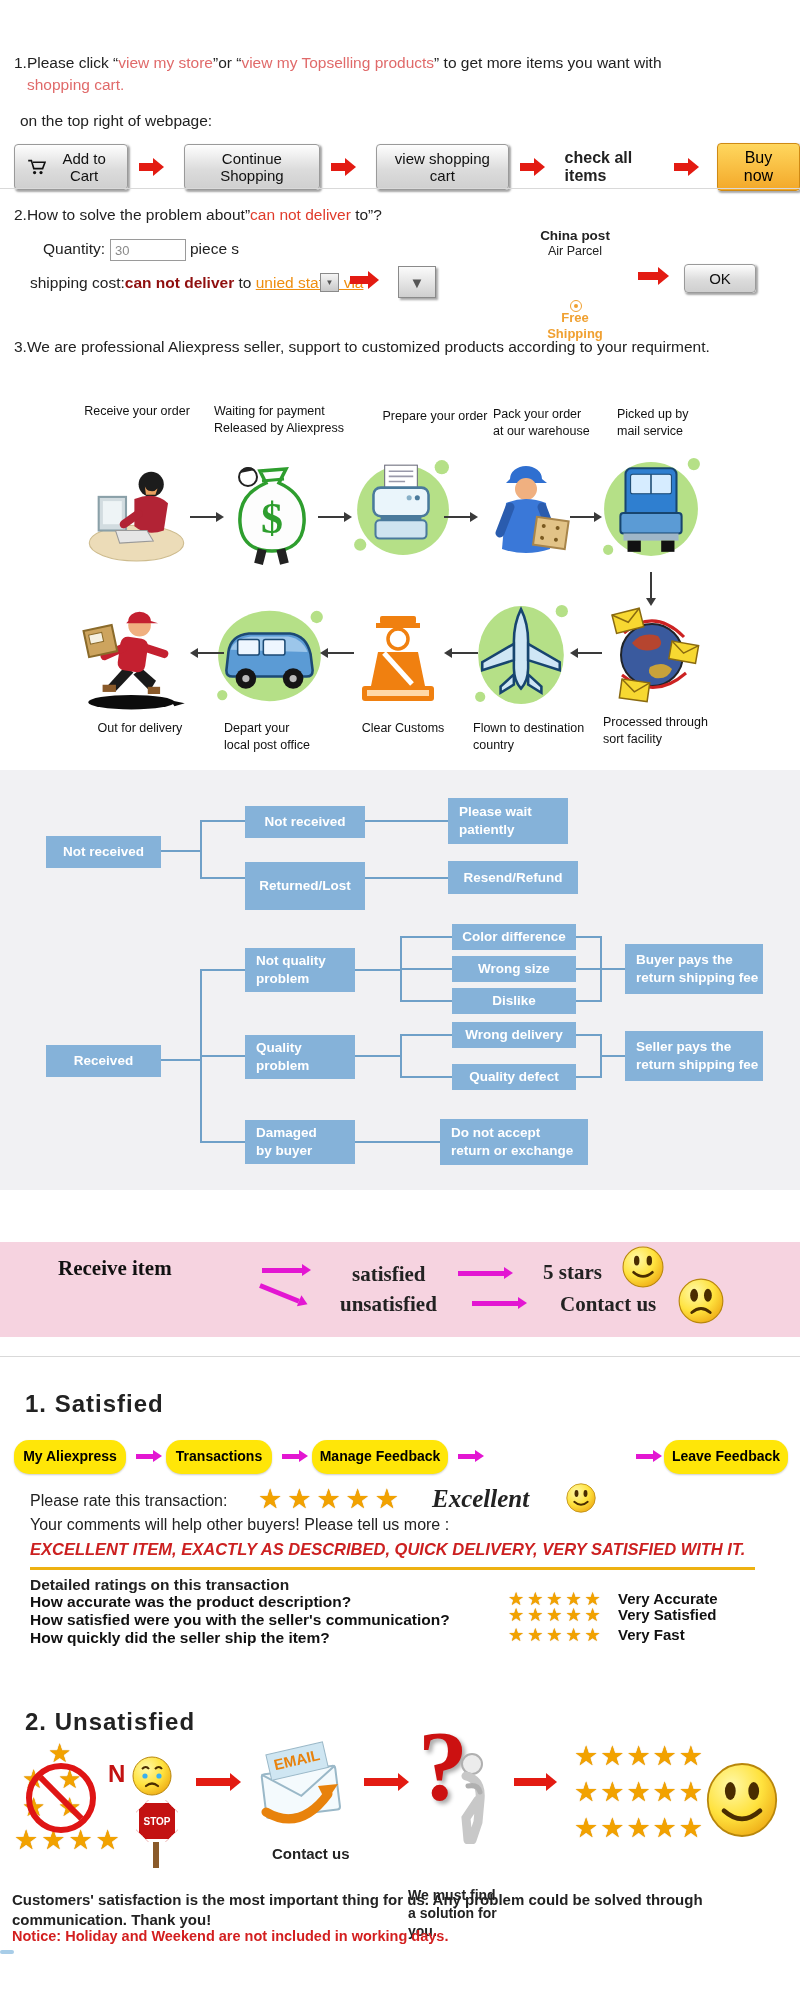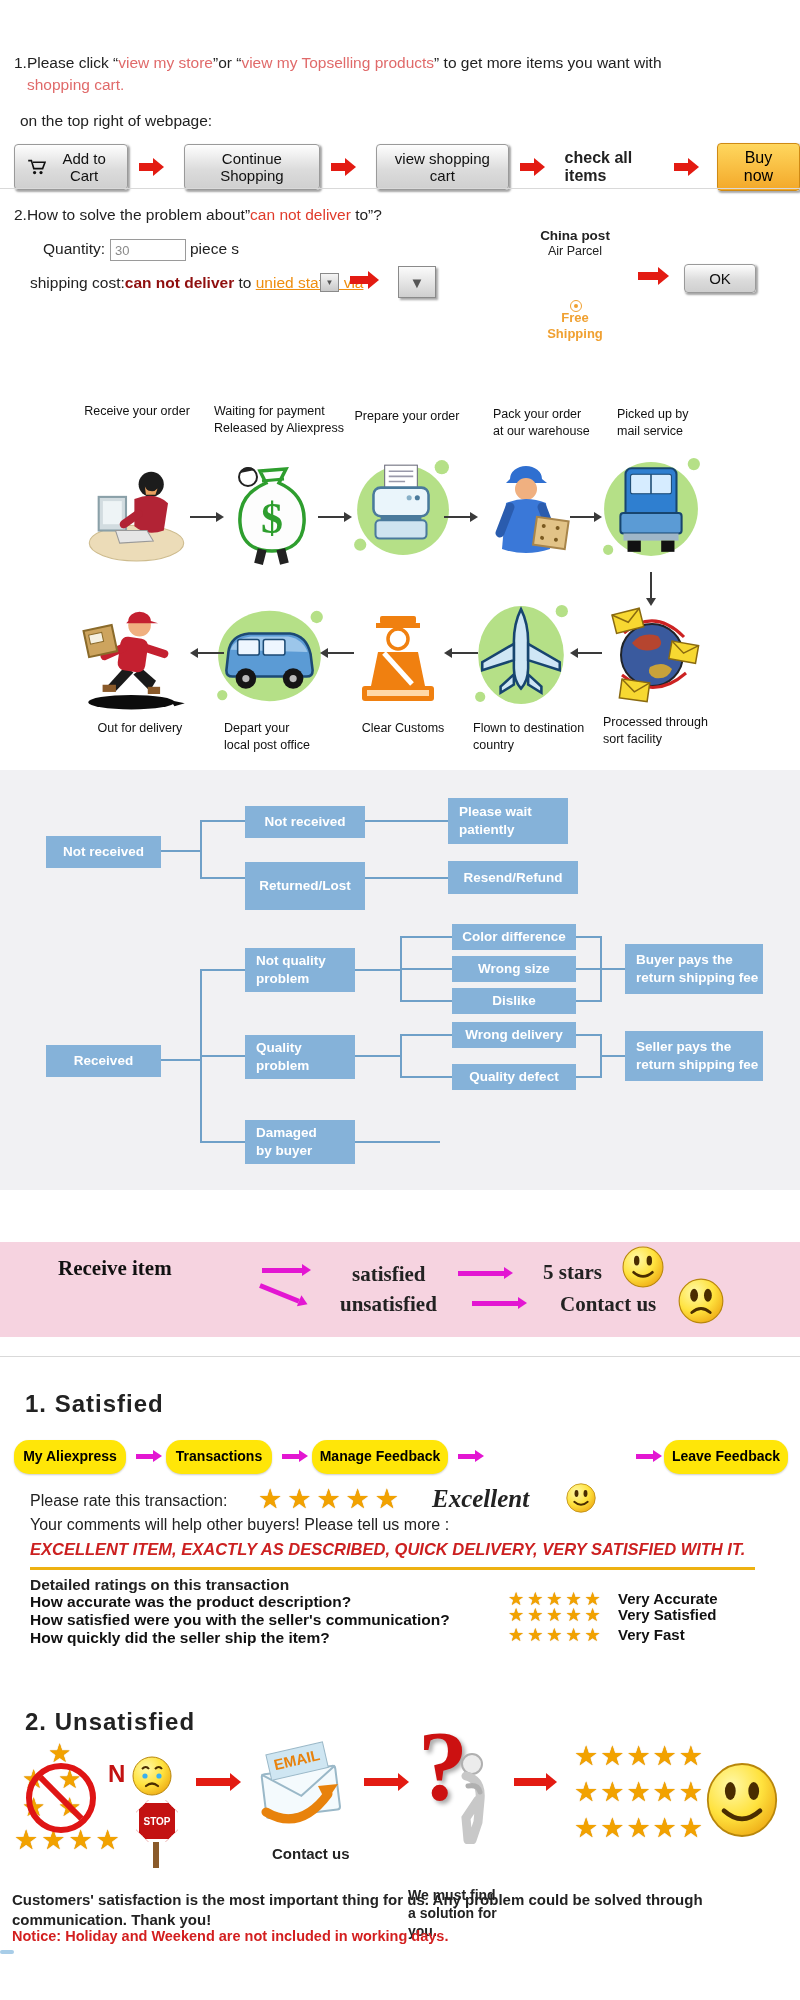--- a/index.html
+++ b/index.html
@@ -143,25 +143,26 @@
   <div class="abs pre" style="left:510px;top:266px;width:130px;text-align:center;font-size:13px;font-weight:bold;color:#f0a030;line-height:1.25">Free
 Shipping</div>
   <div class="abs" style="left:570px;top:300px;width:10px;height:10px;border:1.5px solid #f0a030;border-radius:50%;display:flex;align-items:center;justify-content:center">
     <span style="width:4px;height:4px;background:#f0a030;border-radius:50%"></span>
   </div>
   <div class="arrR" style="left:638px;top:272px;width:20px"></div>
   <button class="gbtn abs" style="left:684px;top:264px;width:72px;justify-content:center">
       <span>OK</span>
     </button>
 
+  <div class="abs" style="left:14px;top:338px;font-size:15.5px;width:775px">3.We are professional Aliexpress seller, support to customized products according to your requirment.</div>
 
   <div class="step-label" style="left:62px;top:403px;width:150px">Receive your order</div>
   <div class="step-label" style="left:200px;top:403px;width:165px;text-align:left;padding-left:14px;box-sizing:border-box">Waiting for payment
 Released by Aliexpress</div>
-  <div class="step-label" style="left:332px;top:408px;width:150px">Prepare your order</div>
+  <div class="step-label" style="left:360px;top:408px;width:150px">Prepare your order</div>
   <div class="step-label" style="left:465px;top:406px;width:150px;text-align:left;padding-left:28px;box-sizing:border-box">Pack your order
 at our warehouse</div>
   <div class="step-label" style="left:589px;top:406px;width:150px;text-align:left;padding-left:28px;box-sizing:border-box">Picked up by
 mail service</div>
 
   <div class="abs" style="left:84px;top:452px">
     <svg width="105" height="115" viewBox="0 0 100 108">
       <ellipse cx="50" cy="86" rx="45" ry="17" fill="#ecdcb8" stroke="#cdbb8d"></ellipse>
       <rect x="14" y="42" width="26" height="32" fill="#d2dce0" stroke="#8aa0a8" stroke-width="2"></rect>
       <rect x="18" y="46" width="18" height="22" fill="#eef4f6"></rect>
@@ -375,20 +376,22 @@
 by buyer</div>
   <div class="bluebox" style="left:452px;top:924px;width:124px;height:26px">Color difference</div>
   <div class="bluebox" style="left:452px;top:956px;width:124px;height:26px">Wrong size</div>
   <div class="bluebox" style="left:452px;top:988px;width:124px;height:26px">Dislike</div>
   <div class="bluebox" style="left:452px;top:1022px;width:124px;height:26px">Wrong delivery</div>
   <div class="bluebox" style="left:452px;top:1064px;width:124px;height:26px">Quality defect</div>
   <div class="bluebox lft" style="left:625px;top:944px;width:138px;height:50px">Buyer pays the
 return shipping fee</div>
   <div class="bluebox lft" style="left:625px;top:1031px;width:138px;height:50px">Seller pays the
 return shipping fee</div>
+  <div class="bluebox lft" style="left:440px;top:1119px;width:148px;height:46px">Do not accept
+return or exchange</div>
 
   <div class="pinkbg"></div>
   <div class="abs serif" style="left:58px;top:1256px;font-size:21px;font-weight:bold;color:#111">Receive item</div>
   <div class="arrM" style="left:262px;top:1268px;width:40px"></div>
   <div class="arrM" style="left:260px;top:1283px;width:42px;transform:rotate(22deg);transform-origin:left center"></div>
   <div class="abs serif" style="left:352px;top:1262px;font-size:21px;font-weight:600">satisfied</div>
   <div class="abs serif" style="left:340px;top:1292px;font-size:21px;font-weight:600">unsatisfied</div>
   <div class="arrM" style="left:458px;top:1271px;width:46px"></div>
   <div class="arrM" style="left:472px;top:1301px;width:46px"></div>
   <div class="abs serif" style="left:543px;top:1260px;font-size:21px;font-weight:600">5 stars</div>

